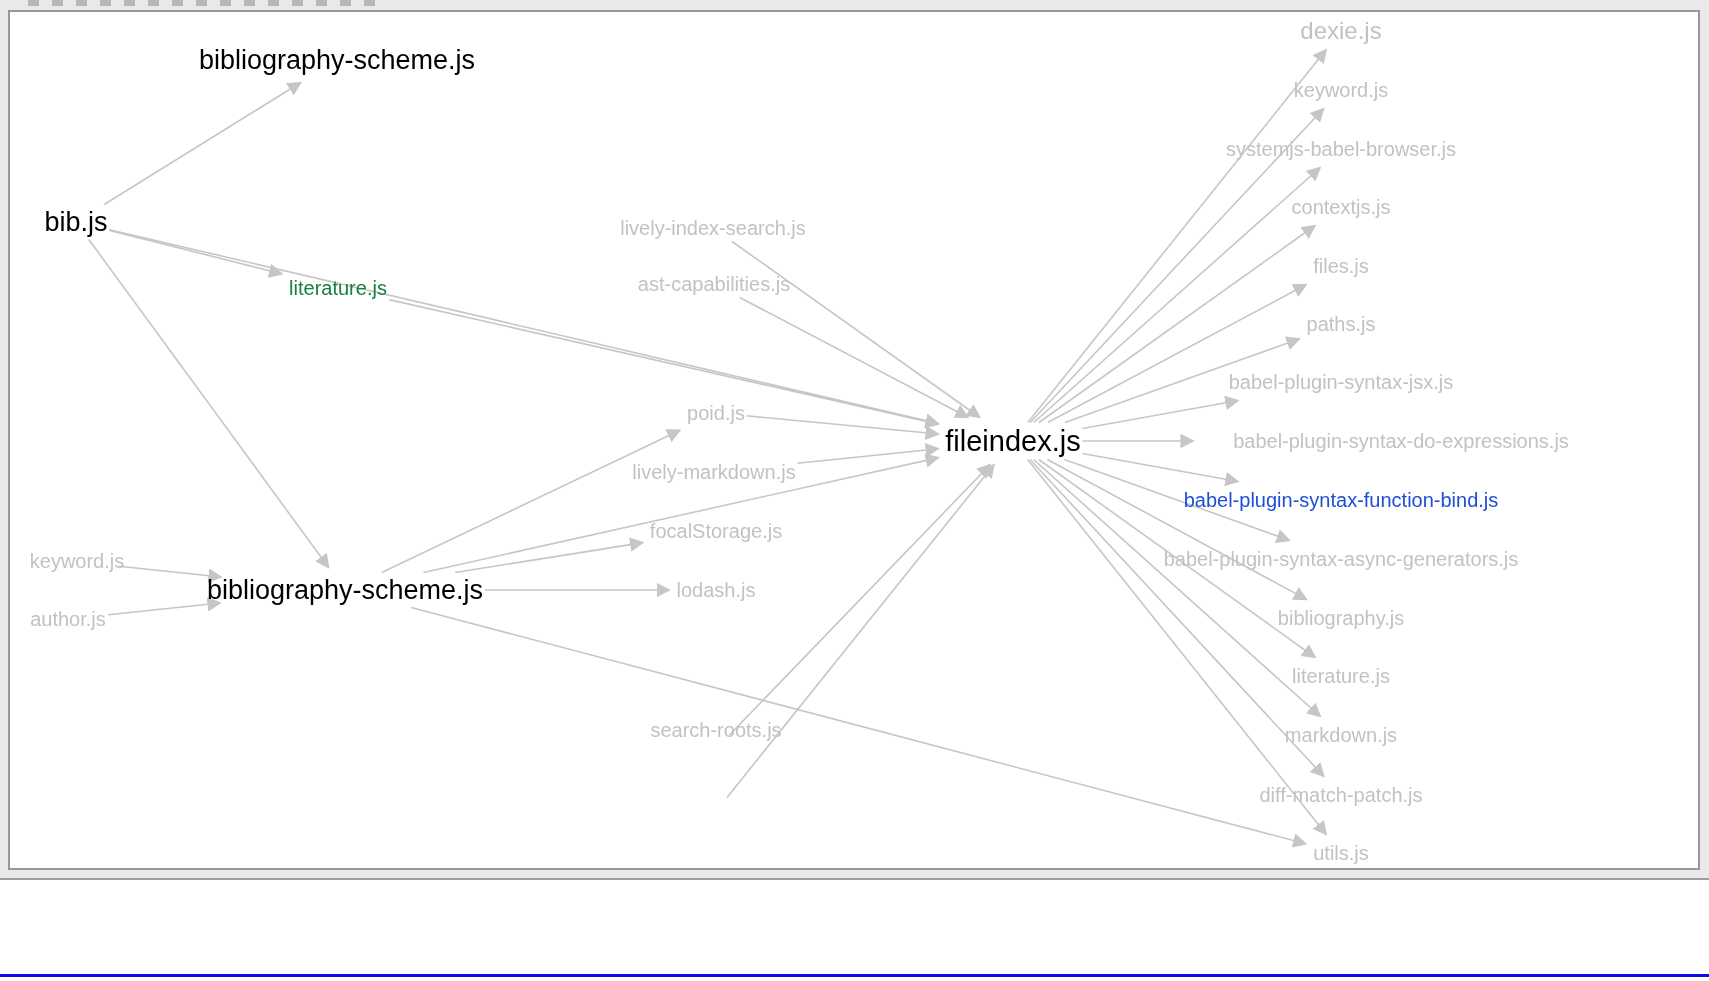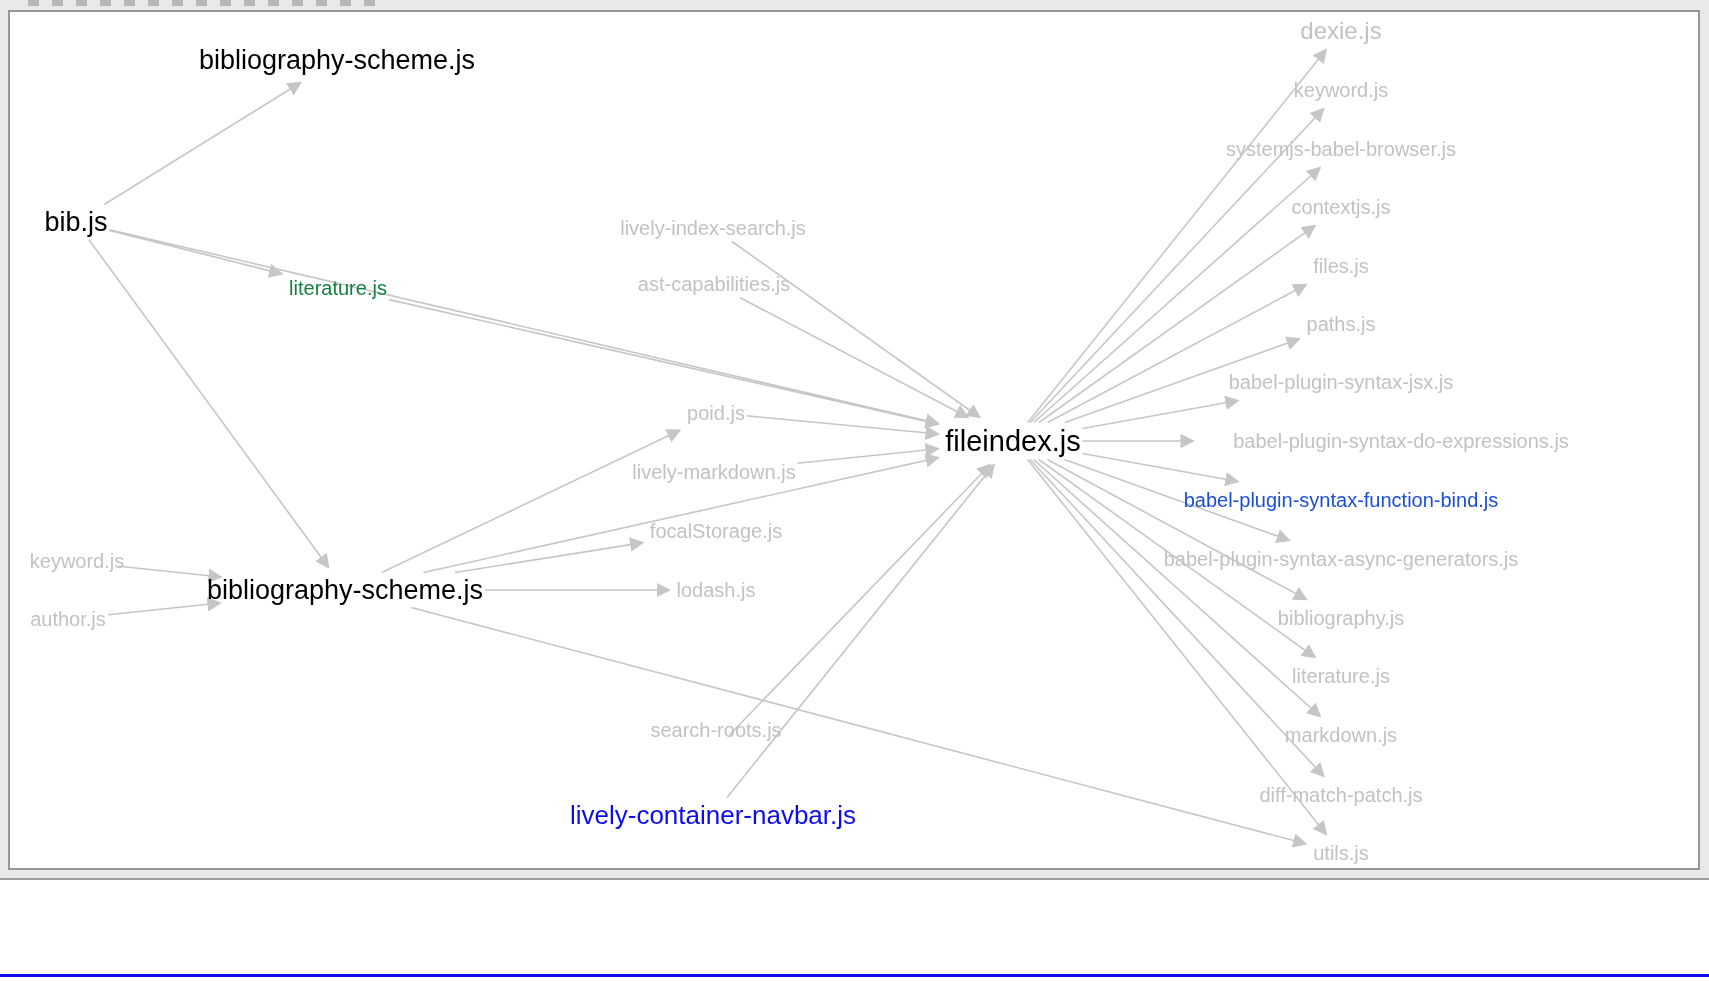--- a/index.html
+++ b/index.html
@@ -107,21 +107,20 @@
     <div class="node" style="left: 714px; top: 284px; font-size: 20px; color: rgb(194, 194, 194);">ast-capabilities.js</div>
     <div class="node" style="left: 716px; top: 413px; font-size: 20px; color: rgb(194, 194, 194);">poid.js</div>
     <div class="node" style="left: 1013px; top: 441px; font-size: 29px; color: rgb(0, 0, 0);">fileindex.js</div>
     <div class="node" style="left: 714px; top: 472px; font-size: 20px; color: rgb(194, 194, 194);">lively-markdown.js</div>
     <div class="node" style="left: 716px; top: 531px; font-size: 20px; color: rgb(194, 194, 194);">focalStorage.js</div>
     <div class="node" style="left: 70px; top: 561px; font-size: 20px; color: rgb(194, 194, 194); margin-left: 7px;">keyword.js</div>
     <div class="node" style="left: 68px; top: 619px; font-size: 20px; color: rgb(194, 194, 194);">author.js</div>
     <div class="node" style="left: 345px; top: 590px; font-size: 27px; color: rgb(0, 0, 0);">bibliography-scheme.js</div>
     <div class="node" style="left: 716px; top: 590px; font-size: 20px; color: rgb(194, 194, 194);">lodash.js</div>
     <div class="node" style="left: 716px; top: 730px; font-size: 20px; color: rgb(194, 194, 194); text-align: center;">search-roots.js</div>
-    <div class="node" style="left: 713px; top: 815px; font-size: 26px; color: rgb(12, 12, 238);">lively-container-navbar.js</div>
     <div class="node" style="left: 1341px; top: 31px; font-size: 24px; color: rgb(194, 194, 194);">dexie.js</div>
     <div class="node" style="left: 1341px; top: 90px; font-size: 20px; color: rgb(194, 194, 194);">keyword.js</div>
     <div class="node" style="left: 1341px; top: 149px; font-size: 20px; color: rgb(194, 194, 194);">systemjs-babel-browser.js</div>
     <div class="node" style="left: 1341px; top: 207px; font-size: 20px; color: rgb(194, 194, 194);">contextjs.js</div>
     <div class="node" style="left: 1341px; top: 266px; font-size: 20px; color: rgb(194, 194, 194);">files.js</div>
     <div class="node" style="left: 1341px; top: 324px; font-size: 20px; color: rgb(194, 194, 194);">paths.js</div>
     <div class="node" style="left: 1341px; top: 382px; font-size: 20px; color: rgb(194, 194, 194);">babel-plugin-syntax-jsx.js</div>
     <div class="node" style="left: 1401px; top: 441px; font-size: 20px; color: rgb(194, 194, 194);">babel-plugin-syntax-do-expressions.js</div>
     <div class="node" style="left: 1341px; top: 500px; font-size: 20px; color: #1d4ed8;">babel-plugin-syntax-function-bind.js</div>
     <div class="node" style="left: 1341px; top: 559px; font-size: 20px; color: rgb(194, 194, 194);">babel-plugin-syntax-async-generators.js</div>

